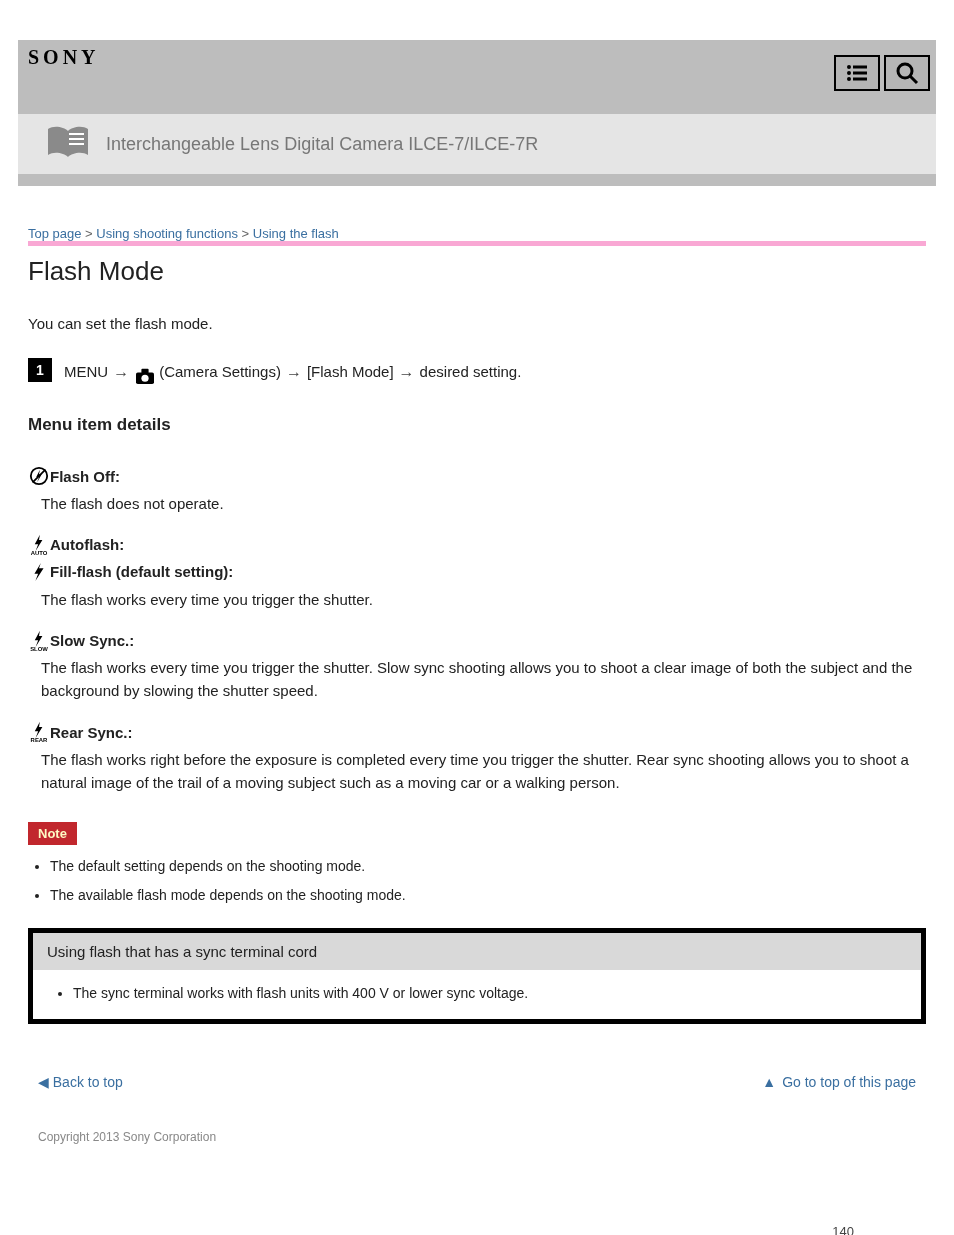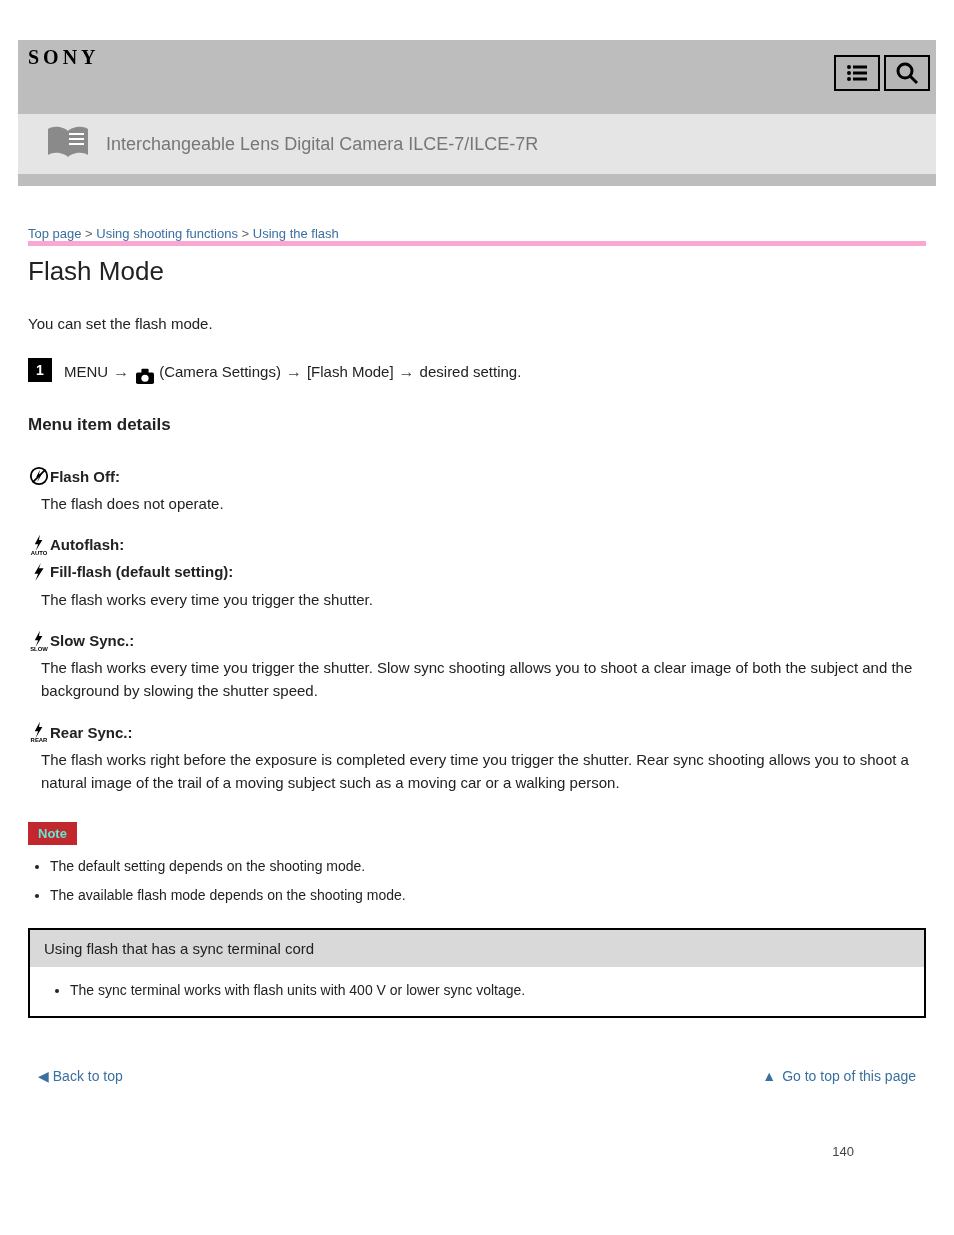--- a/index.html
+++ b/index.html
@@ -26,24 +26,24 @@
   .stepbody { font-size: 15px; line-height: 1.7; display: flex; flex-wrap: wrap; align-items: flex-end; gap: 3px; }
   .arrow { font-size: 16px; color: #444; padding: 0 2px; }
   .camicon { display:inline-flex; align-items:center; }
   .camicon svg { width: 22px; height: 18px; }
   .sect { font-size: 17px; font-weight: 700; margin-bottom: 30px; }
   dl.settings { font-size: 15px; line-height: 1.55; }
   dl.settings dt { display: flex; align-items: center; gap: 0; font-weight: 700; margin-top: 4px; }
   dl.settings dd { margin: 4px 0 18px 13px; }
   .glyph { width: 22px; display: inline-flex; justify-content: center; }
   .glyph svg { width: 20px; height: 22px; }
-  .notelabel { display: inline-block; background: #c1272d; color: #5eead4; font-size: 13px; font-weight: 700; padding: 4px 10px; margin-bottom: 10px; }
+  .notelabel { display: inline-block; background: #c1272d; color: #fef9c3; font-size: 13px; font-weight: 700; padding: 4px 10px; margin-bottom: 10px; }
   ul.notes { list-style: disc; padding-left: 22px; font-size: 14px; line-height: 1.6; }
   ul.notes li { margin-bottom: 6px; }
-  .hintbox { border: 2px solid #000000; margin-top: 22px; }
+  .hintbox { border: 5px solid #000000; margin-top: 22px; }
   .hinthead { background: #d9d9d9; padding: 10px 14px; font-size: 15px; }
   .hintbody { padding: 12px 14px 14px 14px; }
   .hintbody ul { list-style: disc; padding-left: 26px; font-size: 14px; line-height: 1.6; }
   .footer { margin-top: 50px; display:flex; justify-content:space-between; align-items:center; padding: 0 10px; }
   .back { color: #3a6fa0; text-decoration: none; font-size: 14px; }
   .back .tri { display:inline-block; transform: scaleX(-1); margin-right:4px; }
   .btt { display:flex; align-items:center; gap:6px; color:#3a6fa0; text-decoration:none; font-size:14px; }
   .copy { color:#888; font-size:12px; padding: 40px 10px 20px 10px; }
   .pgnum { text-align:right; font-size:13px; color:#444; padding-right:100px; padding-top:40px; padding-bottom:20px; }
 </style>
@@ -202,16 +202,17 @@
       </div>
 
       <div class="footer">
         <a href="#" class="back"><span class="tri">▶</span><span>Back to top</span></a>
         <a href="#" class="btt">
             <span>▲</span>
             <span>Go to top of this page</span>
           </a>
       </div>
 
+      <div class="copy">Copyright 2013 Sony Corporation</div>
     </div>
   </div>
   <div class="pgnum">140</div>
 </div>
 
 </body></html>

